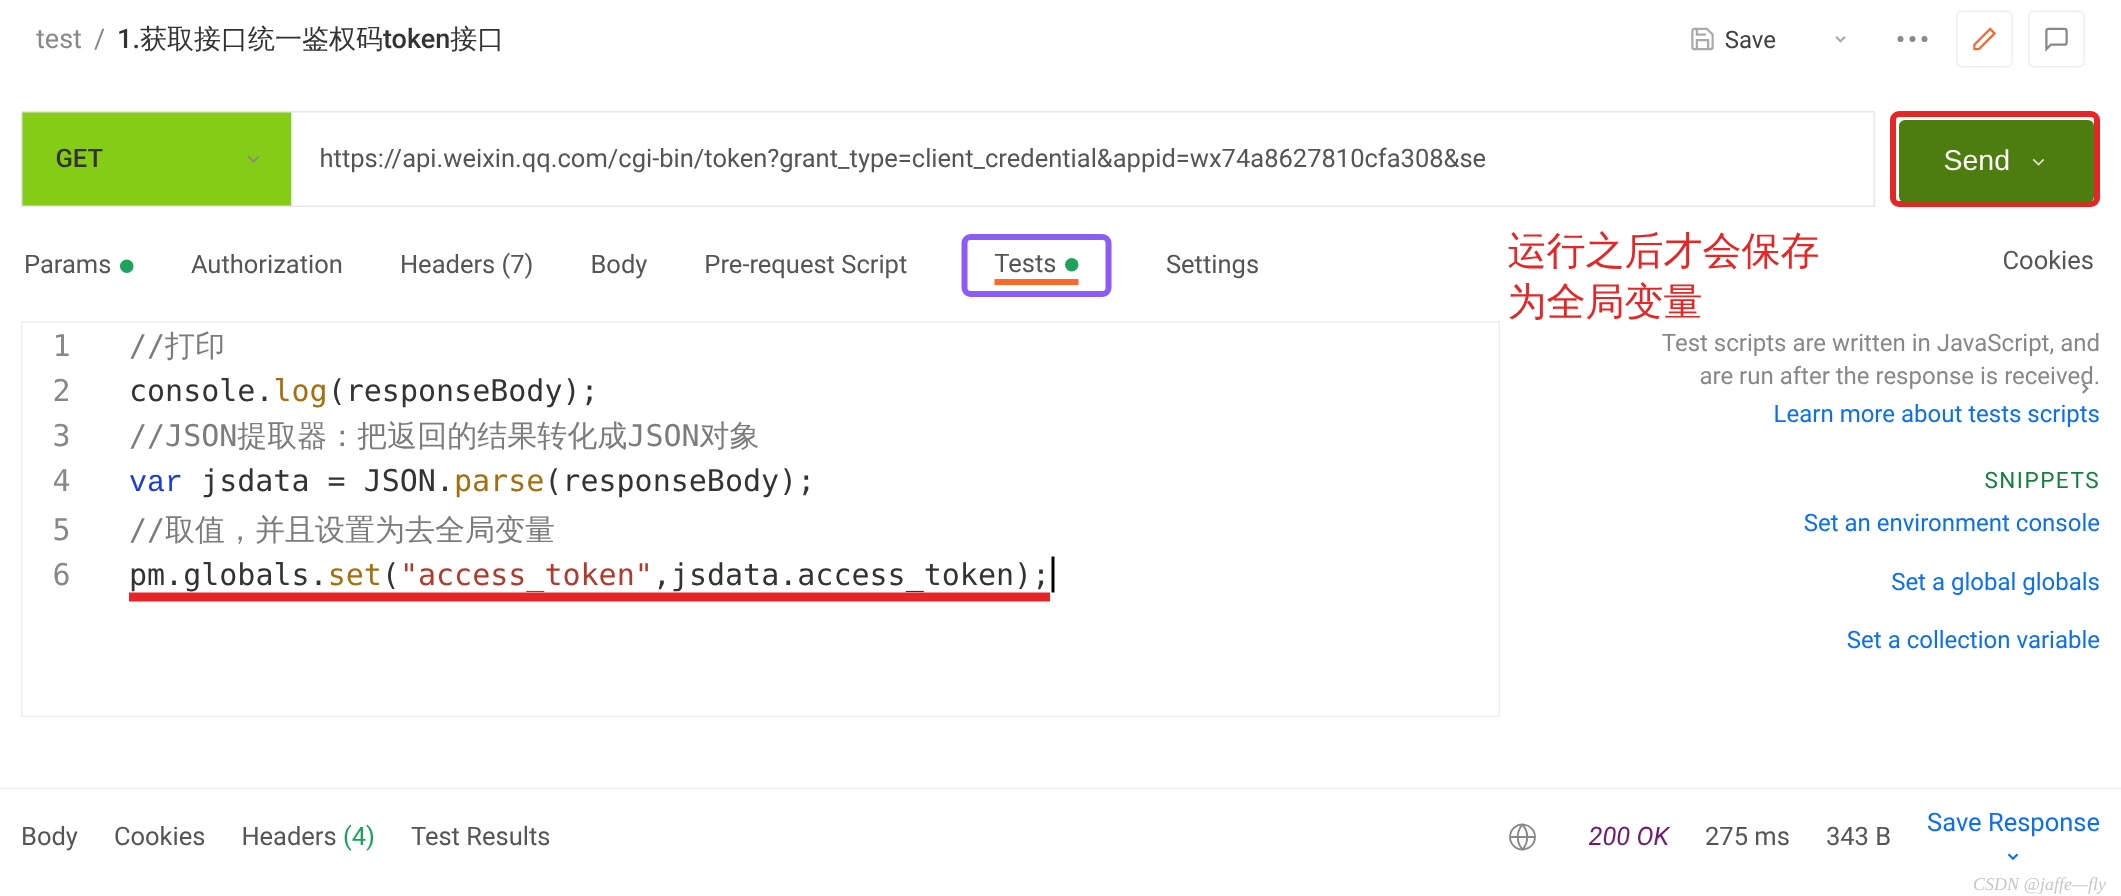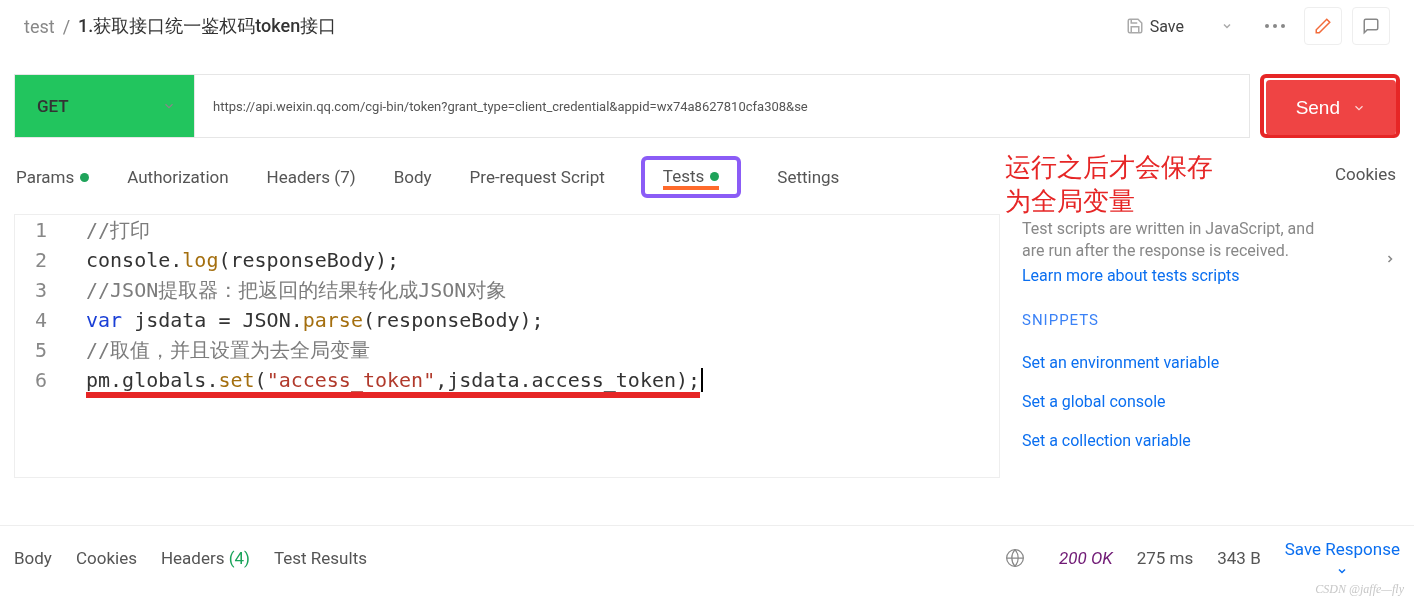--- a/index.html
+++ b/index.html
@@ -8,50 +8,50 @@
 .top-bar { display: flex; align-items: center; padding: 10px 24px 14px 24px; height: 56px; }
 .breadcrumbs { flex: 1; display: flex; align-items: center; gap: 8px; color: #888; font-size: 18px; }
 .breadcrumb-curr { color: #333; font-weight: 500; }
 .top-actions { display: flex; align-items: center; gap: 10px; }
 .save-btn { display: flex; align-items: center; gap: 6px; padding: 8px 14px; color: #404040; font-size: 16px; border-radius: 4px; }
 .icon-btn { width: 38px; height: 38px; display: flex; align-items: center; justify-content: center; color: #888; border-radius: 4px; }
 .icon-btn.edit { border: 1px solid #eee; color: #f26b3a; }
 .icon-btn.comment { border: 1px solid #eee; color: #888; }
 
 .req-row { display: flex; gap: 0; padding: 18px 14px; align-items: stretch; height: 100px; }
-.method-sel { width: 180px; border: 1px solid #e6e6e6; display: flex; align-items: center; justify-content: space-between; padding: 0 18px 0 22px; font-weight: 500; font-size: 17px; background: #22c55e; border-right: none; }
-.url-input { flex: 1; border: 1px solid #e6e6e6; padding: 0 18px; font-size: 13px; color: #555; display: flex; align-items: center; overflow: hidden; white-space: nowrap; }
+.method-sel { width: 180px; border: 1px solid #e6e6e6; display: flex; align-items: center; justify-content: space-between; padding: 0 18px 0 22px; font-weight: 500; font-size: 17px; background: #84cc16; border-right: none; }
+.url-input { flex: 1; border: 1px solid #e6e6e6; padding: 0 18px; font-size: 17px; color: #555; display: flex; align-items: center; overflow: hidden; white-space: nowrap; }
 .send-wrap { margin-left: 10px; border: 4px solid #e62626; border-radius: 6px; padding: 2px 0px 2px 2px; display:flex; }
-.send-btn { background: #ef4444; color: #fff; font-size: 19px; padding: 0 30px; display: flex; align-items: center; gap: 12px; height: 55px; border: none; border-radius: 4px; font-weight: 500; }
+.send-btn { background: #4d7c0f; color: #fff; font-size: 19px; padding: 0 30px; display: flex; align-items: center; gap: 12px; height: 55px; border: none; border-radius: 4px; font-weight: 500; }
 .send-btn .chev { opacity: .8; }
 
 .tabs-row { display: flex; gap: 34px; padding: 0 14px; align-items: center; position: relative; }
 .tab { font-size: 17px; color: #555; padding: 6px 2px; display:flex; align-items:center; gap:6px; white-space: nowrap; justify-content: center; }
 .dot-green { width: 9px; height: 9px; border-radius: 50%; background: #1fa35a; display:inline-block; }
 .tests-box { border: 4px solid #8b5cf6; border-radius: 6px; padding: 6px 18px 8px 18px; position: relative; }
 .tests-box::after { content:""; position:absolute; left:18px; right:18px; bottom:4px; height:4px; background:#ff6a2b; }
 .annot { font-family: "Microsoft YaHei", sans-serif; color:#e62626; font-size: 26px; position:absolute; right: 14px; top: -6px; line-height: 34px; text-align: left; width: 395px; }
 .cookies-link { font-size: 17px; color:#555; }
 
 .main-cols { display:flex; padding: 16px 14px 0 14px; height: 280px; }
 .editor { flex: 1; border: 1px solid #eee; font-family: "Consolas","Menlo",monospace; font-size: 20px; line-height: 30px; background:#fff; }
 .editor-line { display:flex; }
 .ln { width: 48px; text-align:right; padding-right: 16px; color: #888; user-select:none; }
 .code { flex:1; white-space: pre; margin-left: 23px; }
 .tok-com { color:#7c7c7c; }
 .tok-fn { color:#a46f0f; }
-.tok-kw { color:#1a3fd6; }
+.tok-kw { color:#1a3fd6;font-family:Liberation Mono, monospace; }
 .tok-str { color:#b13a2c; }
 .underline-red { position: relative; }
 .underline-red::after { content:""; position:absolute; left:0; right:0; bottom:-6px; height:6px; background:#e62626; }
 
-.side-panel { width: 400px; padding: 4px 0 0 22px; font-size: 16px; color:#555; }
+.side-panel { width: 400px; padding: 4px 0 0 22px; font-size: 16px; color:#555;text-align:right; }
 .side-panel .text-muted { color:#888; line-height: 22px; }
 .learn-link { color:#0b6ff0; margin-top: 4px; display:inline-block; }
-.side-panel .sect-h { font-size: 15px; color:#3b82f6; letter-spacing: 1px; margin-top: 26px; margin-bottom: 14px; }
+.side-panel .sect-h { font-size: 15px; color:#15803d; letter-spacing: 1px; margin-top: 26px; }
 .snippet { color:#0b6ff0; font-size:16px; padding: 10px 0; }
 .side-arrow { position:absolute; right: 18px; top: 250px; color:#888; }
 
 .resp-bar { position:absolute; left:0; right:0; bottom:8px; border-top:1px solid #eee; height: 64px; display:flex; align-items:center; padding: 0 14px; gap: 24px; font-size: 17px; color:#555; }
 .resp-bar .resp-tab { }
 .resp-bar .hcount { color:#19a35a; }
 .resp-bar .spacer { flex:1; }
 .status-ok { color:#701a75;font-style:italic; }
 .resp-time, .resp-size { color:#555; }
 .save-resp { color:#0b6ff0; display:flex; align-items:center; gap:6px;flex-direction:column; }
@@ -171,22 +171,22 @@
         <div class="code"><span class="underline-red"><span>pm.globals.</span><span class="tok-fn">set</span><span>(</span><span class="tok-str">"access_token"</span><span>,jsdata.access_token);</span></span><span style="border-left:2px solid #000; margin-left:1px;"></span></div>
       </div>
   </div>
   <div class="side-panel">
     <div class="text-muted">
       <span>Test scripts are written in JavaScript, and</span><br>
       <span>are run after the response is received.</span>
     </div>
     <a class="learn-link">Learn more about tests scripts</a>
     <div class="sect-h">SNIPPETS</div>
-    <div class="snippet">Set an environment variable</div>
-    <div class="snippet">Set a global console</div>
+    <div class="snippet">Set an environment console</div>
+    <div class="snippet">Set a global globals</div>
     <div class="snippet">Set a collection variable</div>
   </div>
   <div class="side-arrow">
     <svg width="12" height="18" viewBox="0 0 24 24" fill="none" stroke="#888" stroke-width="3">
         <polyline points="9 18 15 12 9 6"></polyline>
       </svg>
   </div>
 </div>
 
 <div class="resp-bar">

